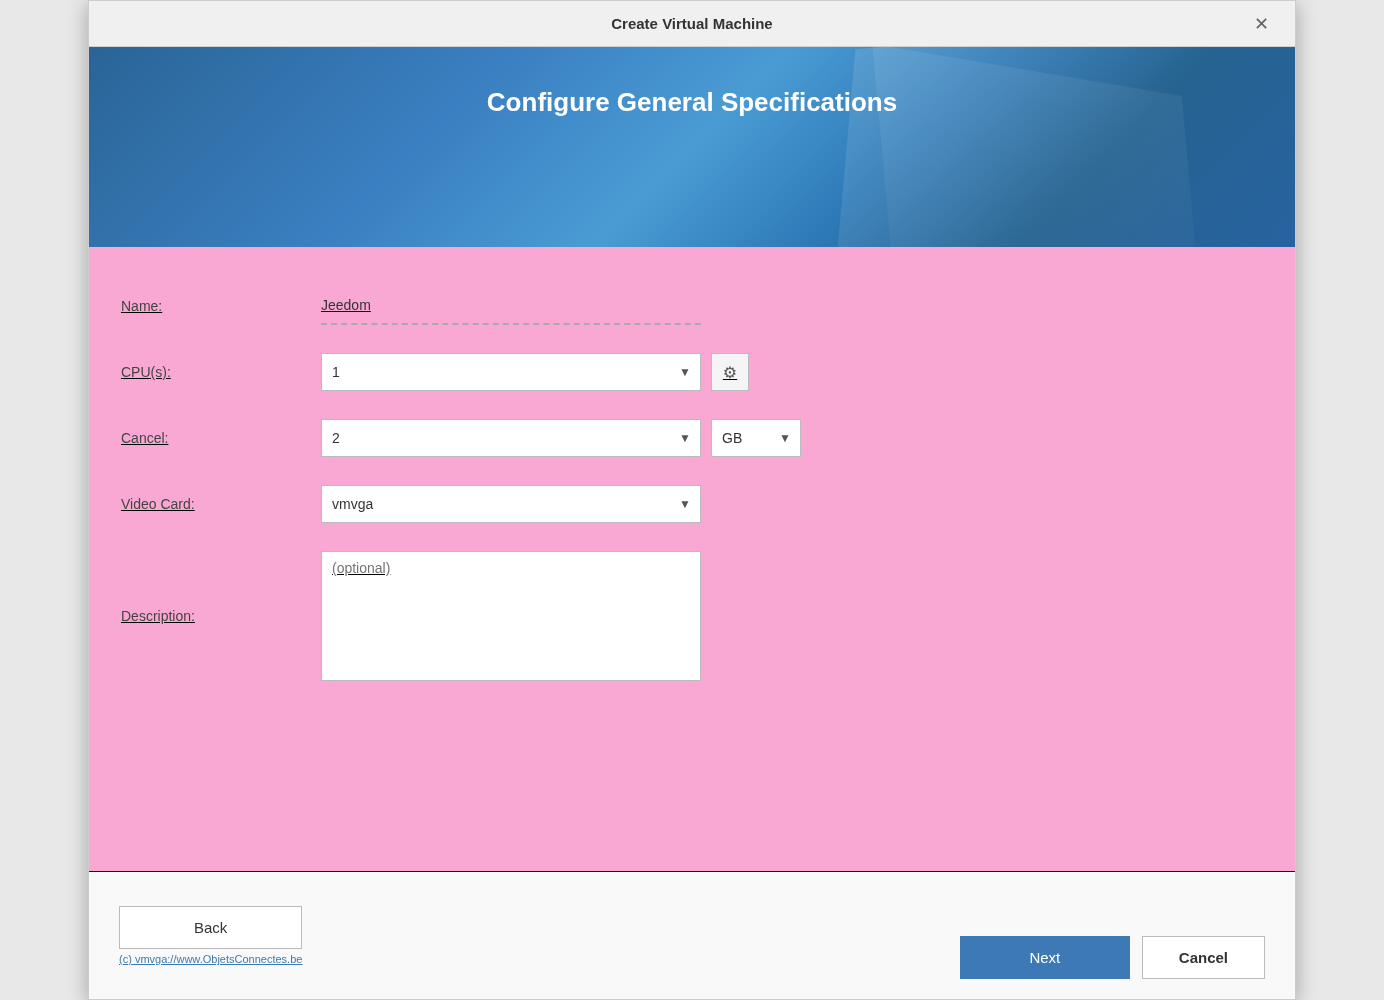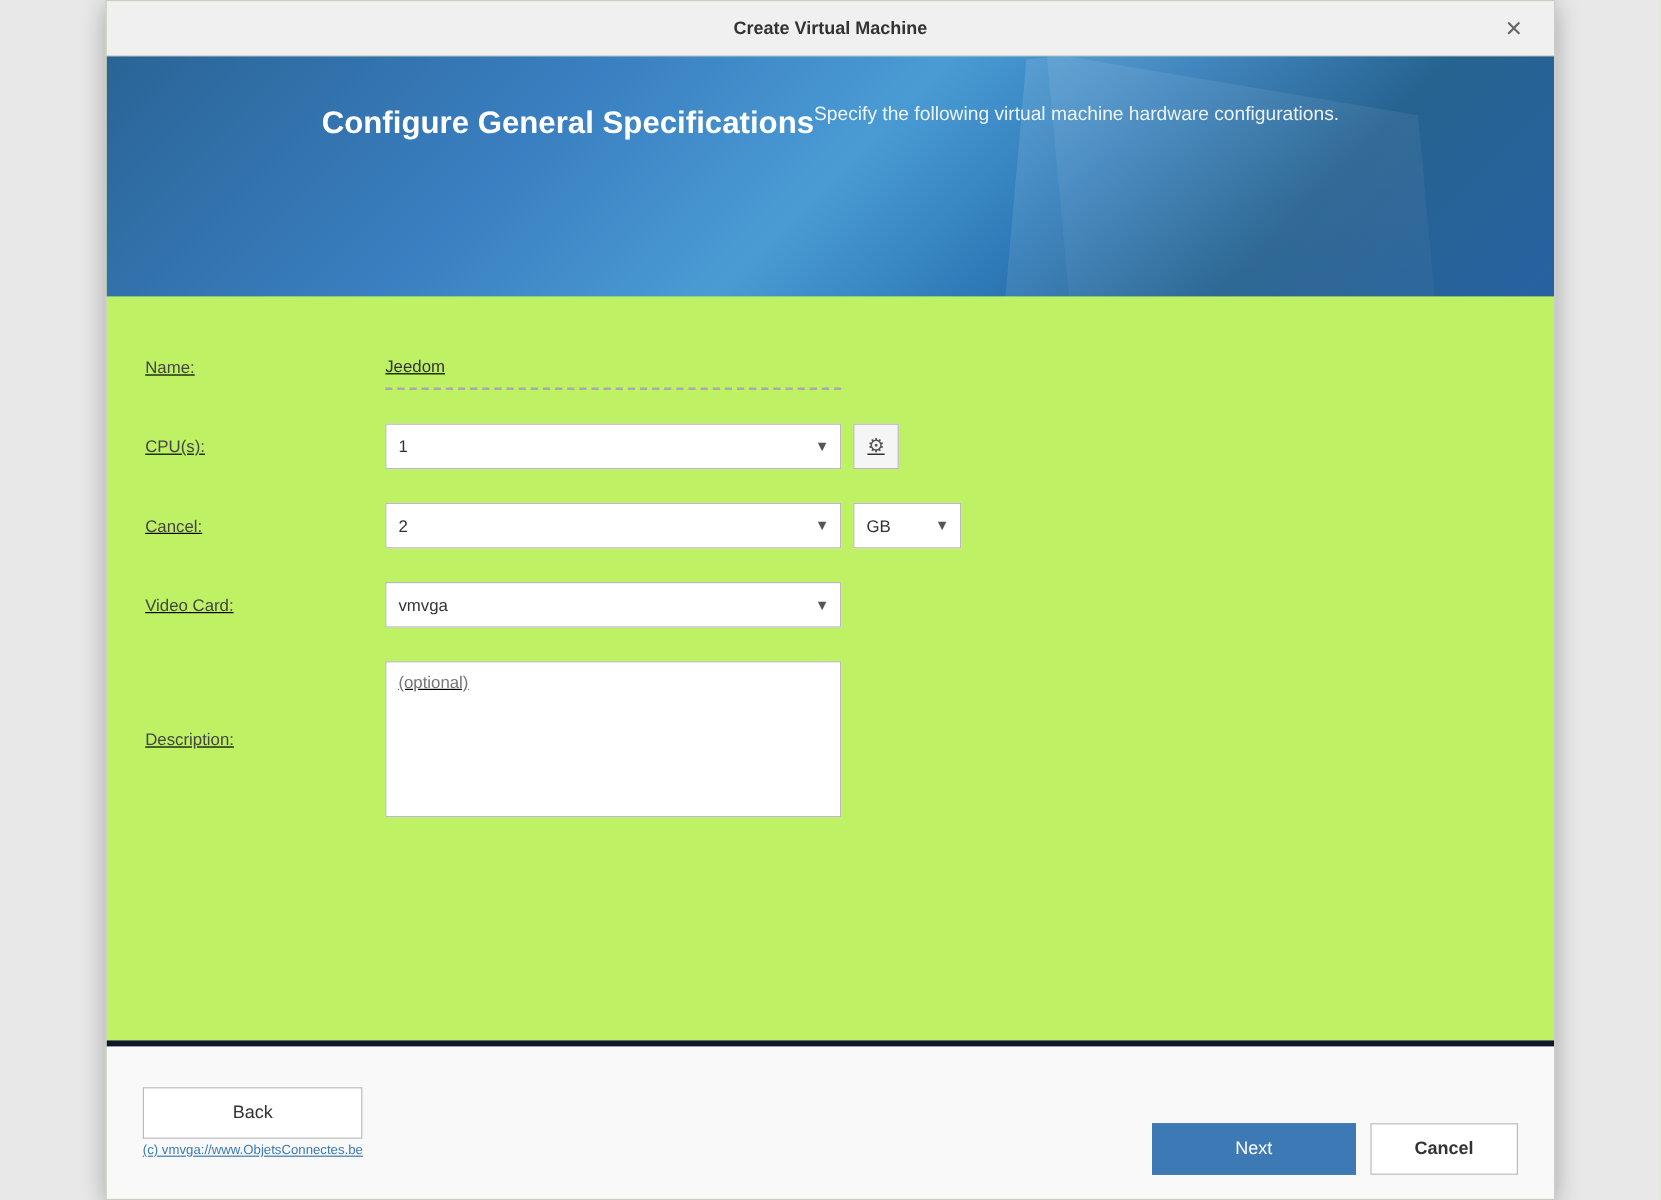--- a/index.html
+++ b/index.html
@@ -14,21 +14,21 @@
       display: flex;
       justify-content: center;
       align-items: center;
       min-height: 100vh;
       font-size: 14px;
     }
 
     .dialog {
       width: 1208px;
       height: 1000px;
-      background: #bef264;
+      background: #f9a8d4;
       border: 1px solid #cccccc;
       display: flex;
       flex-direction: column;
       box-shadow: 0 4px 20px rgba(0,0,0,0.3);
       position: relative;
     }
 
     
     .title-bar {
       background: #f0f0f0;
@@ -222,21 +222,21 @@
       padding: 8px 10px;
       font-size: 14px;
       color: #999;
       resize: none;
       outline: none;
       font-family: inherit;
     }
 
     
     .footer {
-      border-top: 5px solid #0f172a;
+      border-top: 1px solid #0f172a;
       padding: 20px 30px;
       display: flex;
       align-items: center;
       justify-content: space-between;
       background: #f9f9f9;
     }
 
     .footer-left {
       display: flex;
       flex-direction: column;
@@ -292,21 +292,20 @@
 
 <div class="dialog">
 
   <div class="title-bar">
     <span class="title-bar-text">Create Virtual Machine</span>
     <button class="close-btn">✕</button>
   </div>
 
   <div class="header-banner">
     <div class="header-title">Configure General Specifications</div>
-    <div class="header-subtitle">Specify the following virtual machine hardware configurations.</div>
   </div>
 
   <div class="content">
 
     <div class="form-row">
       <div class="form-label">Name:</div>
       <div class="form-control-area">
         <input type="text" class="text-input has-underline" value="Jeedom" style="">
       </div>
     </div>

